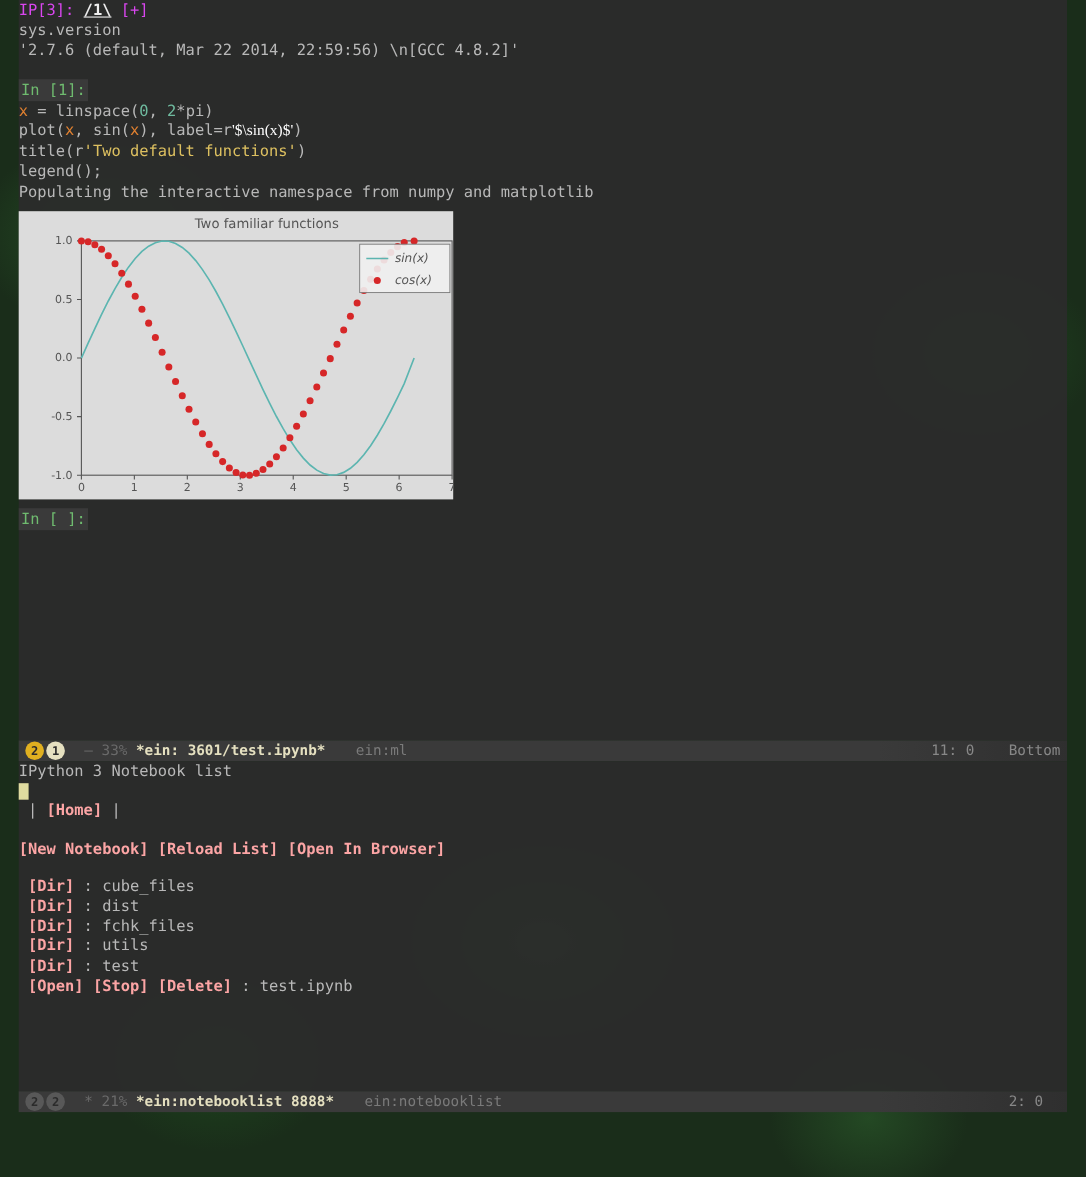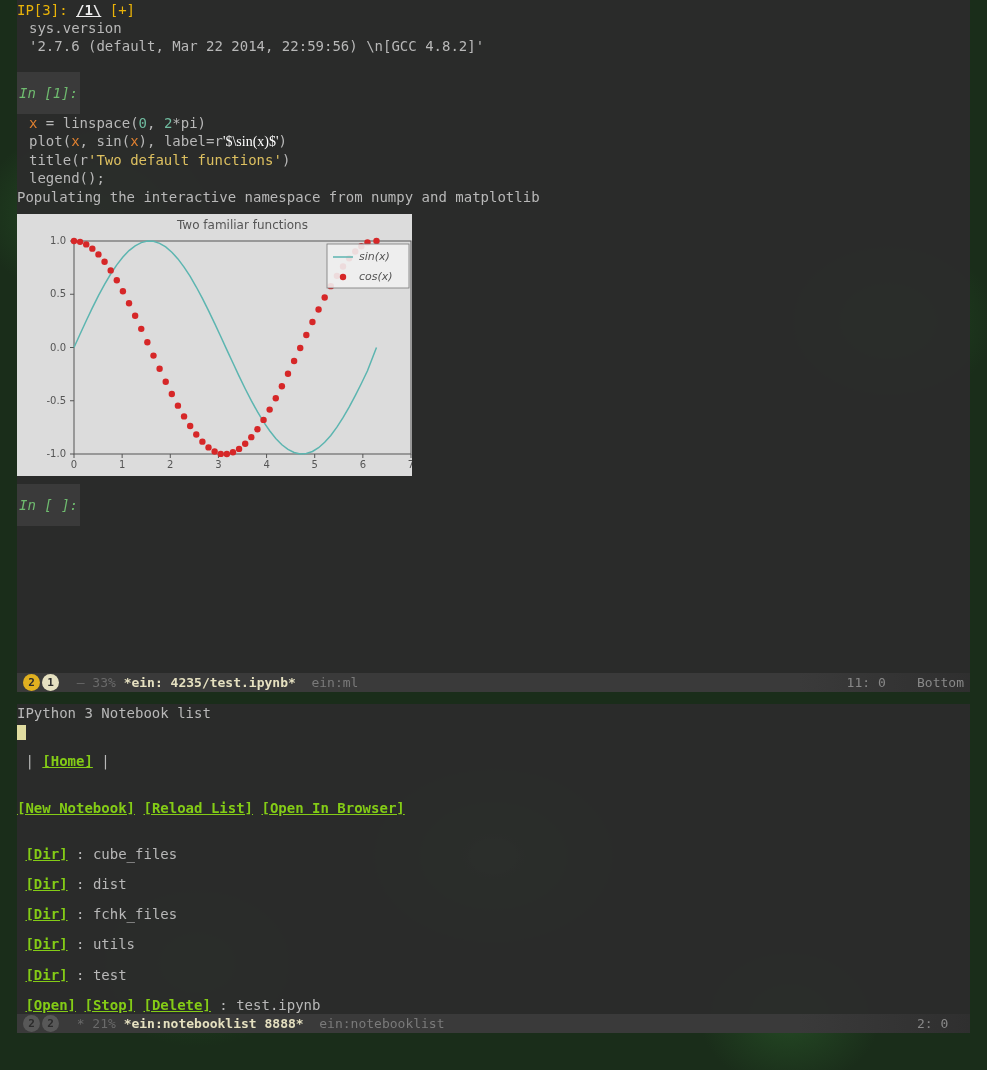--- a/index.html
+++ b/index.html
@@ -24,30 +24,29 @@
   background: rgba(43,43,43,0.92);
   margin: 0 17px;
   position: relative;
 }
 .pane-top { min-height: 673px; }
 .pane-bottom { min-height: 300px; }
 .header-bar {
   color: #888;
   padding: 1px 0 0 0;
 }
-.header-bar .hl { color: #eab308; }
+.header-bar .hl { color: #d946ef; }
 .header-bar .active { color: #eee; text-decoration: underline; font-weight: bold; }
 .cell-prompt {
   display: inline-block;
   background: #3a3a3a;
   color: #6fbb6f;
-  padding: 12px 2px;
-  font-style: italic;
-}
-.code-line { white-space: pre; color: #b8b8b8; padding-left: 12px; }
+  padding: 1px 2px;
+}
+.code-line { white-space: pre; color: #b8b8b8; }
 .var { color: #e08030; }
 .num { color: #6fbb9f; }
 .str { color: #ffffff; font-family: Liberation Serif, serif; }
 .cmt { color: #ddc060; }
 .cursor-block { background: #e0dca0; color:#2b2b2b; }
 .output-text { color: #b8b8b8; white-space: pre; }
 .chart-wrap {
   background: rgba(235,235,235,0.92);
   width: 395px;
   height: 262px;
@@ -70,26 +69,26 @@
 .modeline .badge {
   display:inline-flex; align-items:center; justify-content:center;
   width:17px; height:17px; border-radius:50%;
   font-size:11px; font-weight:bold; margin-right:2px;
   color:#2b2b2b;
 }
 .badge-yellow { background:#e0b020; }
 .badge-cream { background:#e5e0c0; }
 .badge-dark { background:#585858; color:#2b2b2b; }
 .modeline .buf { color:#e5e0c0; font-weight:bold; }
-.modeline .mode { color:#7a7a7a; }
+.modeline .mode { color:#7a7a7a;margin-left:12px; }
 .modeline .spacer { flex:1; }
 .modeline .pos { color:#888; }
 .nb-list { padding: 0 0 0 0; color:#b8b8b8; }
-.nb-list .yellow { color:#84cc16; font-weight:bold;text-decoration:underline; }
-.nb-list .row { white-space: pre; margin-top: 12px; }
+.nb-list .yellow { color:#fca5a5; font-weight:bold; }
+.nb-list .row { white-space: pre; }
 .nb-cursor { display:inline-block; width:9px; height:15px; background:#e0dca0; vertical-align:middle; }
 svg text { font-family: "DejaVu Sans", sans-serif; }
 </style>
 </head>
 <body>
 
 <div class="pane pane-top">
   <div class="header-bar">
     <span class="hl">IP[3]: </span><span class="active">/1\</span> <span class="hl">[+]</span>
   </div>
@@ -199,21 +198,21 @@
 
   <div>
     <span class="cell-prompt">In [ ]:</span>
   </div>
 </div>
 
 <div class="modeline">
   <span class="badge badge-yellow">2</span>
   <span class="badge badge-cream">1</span>
   &nbsp;&nbsp;<span>—</span>&nbsp;<span>33%</span>&nbsp;
-  <span class="buf">*ein: 4235/test.ipynb*</span>
+  <span class="buf">*ein: 3601/test.ipynb*</span>
   &nbsp;&nbsp;<span class="mode">ein:ml</span>
   <span class="spacer"></span>
   <span class="pos">11: 0</span>
   &nbsp;&nbsp;&nbsp;&nbsp;<span class="pos">Bottom</span>
 </div>
 
 <div class="pane pane-bottom">
   <div class="nb-list">
     <div class="row">IPython 3 Notebook list</div>
     <span class="nb-cursor"></span>

